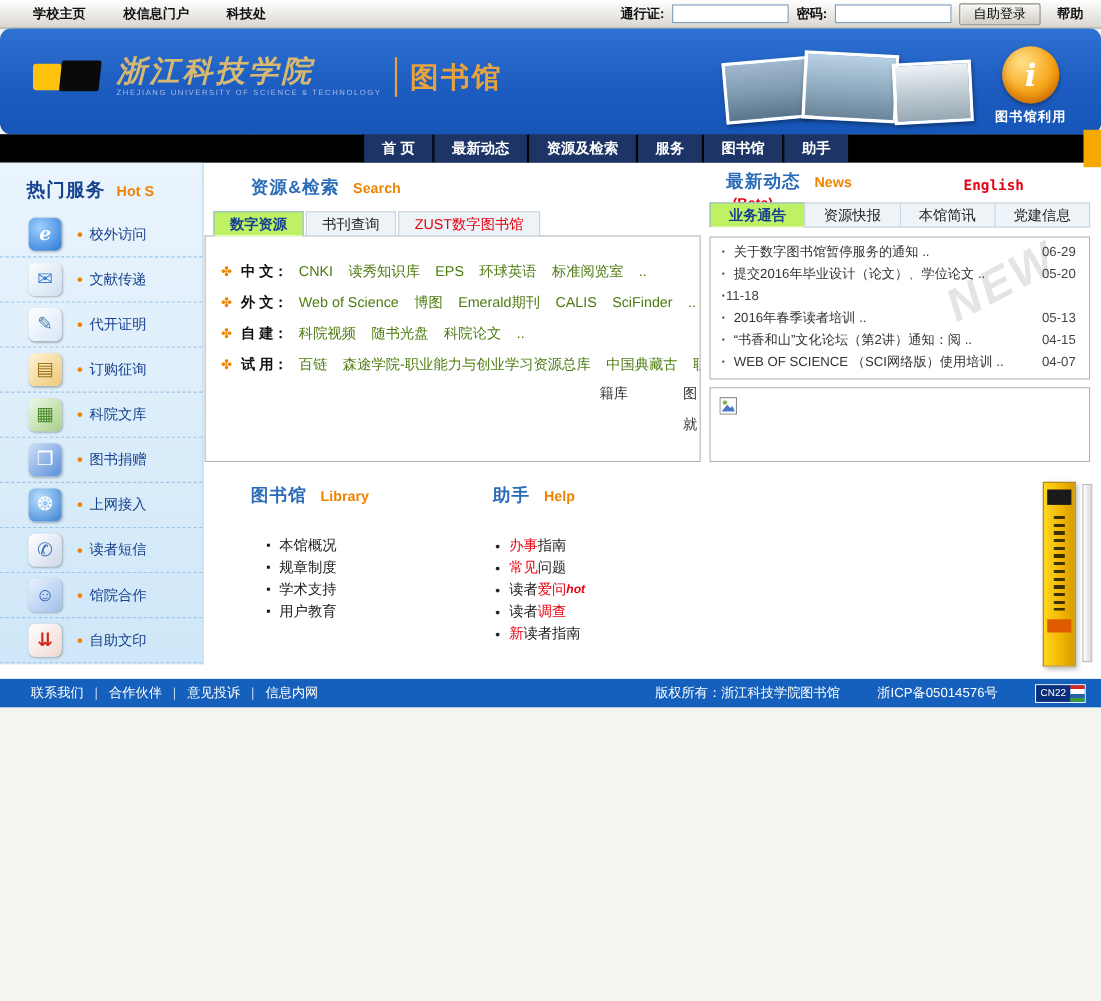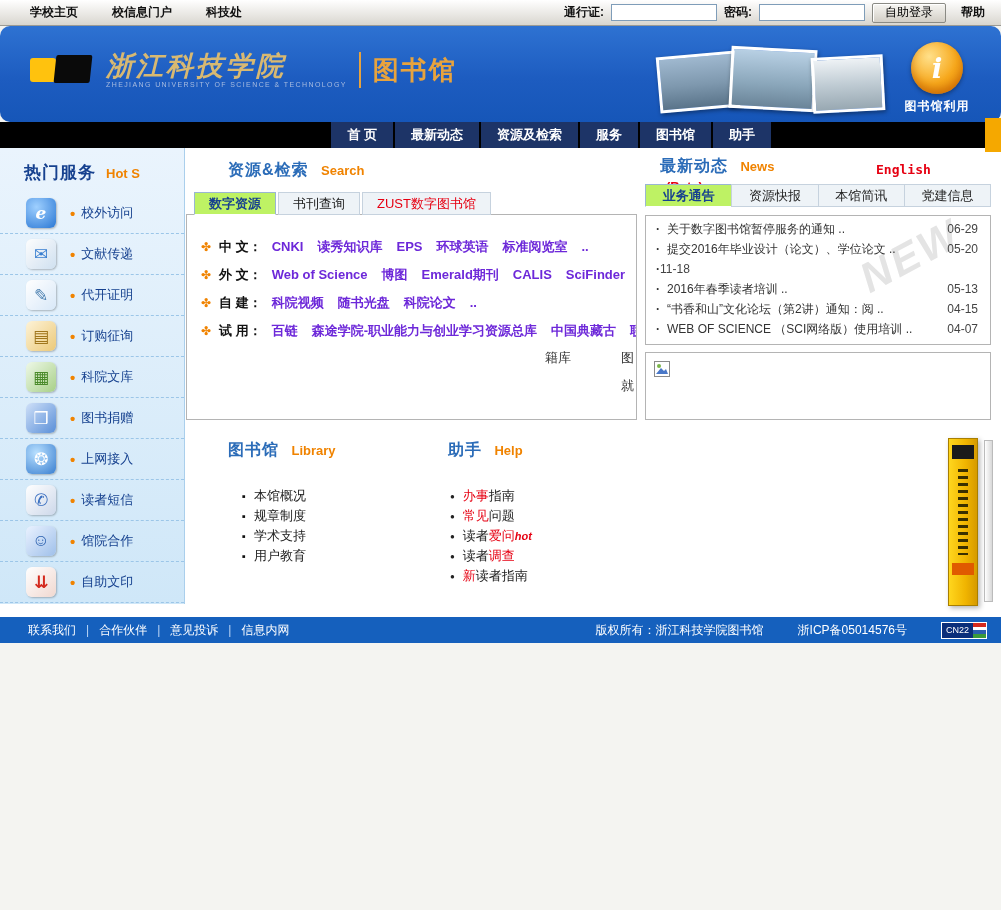--- a/index.html
+++ b/index.html
@@ -84,21 +84,21 @@
 .tab.active{background:#bef264;border-color:#9ab6d2;border-bottom-color:#fff;font-weight:bold;color:#17418f;}
 .tab.red{color:#e60012;}
 
 
 .panel{position:absolute;background:#fff;border:1px solid #b4b4b4;}
 .res-box{left:186px;top:66px;width:451px;height:206px;overflow:hidden;}
 .res-rows{padding-top:18px;}
 .res-row{padding-left:14px;line-height:28px;white-space:nowrap;font-size:13px;}
 .res-marker{color:#f08300;margin-right:8px;font-size:12px;}
 .res-label{font-weight:bold;color:#111;margin-right:10px;}
-.res-link{color:#6d28d9;margin-right:14px;font-weight:bold;}
+.res-link{color:#4d7c0f;margin-right:14px;}
 .res-extra{position:absolute;font-size:13px;color:#333;}
 
 
 .news-box{left:645px;top:67px;width:346px;height:130px;padding-top:3px;}
 .news-watermark{position:absolute;right:26px;top:16px;transform:rotate(-28deg);font-style:italic;font-weight:bold;font-size:42px;color:#e4e4e4;letter-spacing:3px;z-index:0;}
 .news-item{display:flex;align-items:center;height:20px;padding:0 12px 0 10px;font-size:12px;position:relative;z-index:1;cursor:pointer;}
 .news-bullet{color:#333;font-weight:bold;}
 .news-text{flex:1;white-space:nowrap;overflow:hidden;margin:0 8px 0 7px;color:#333;}
 .news-date{color:#444;}
 .promo-box{left:645px;top:204px;width:346px;height:68px;padding:8px;}

